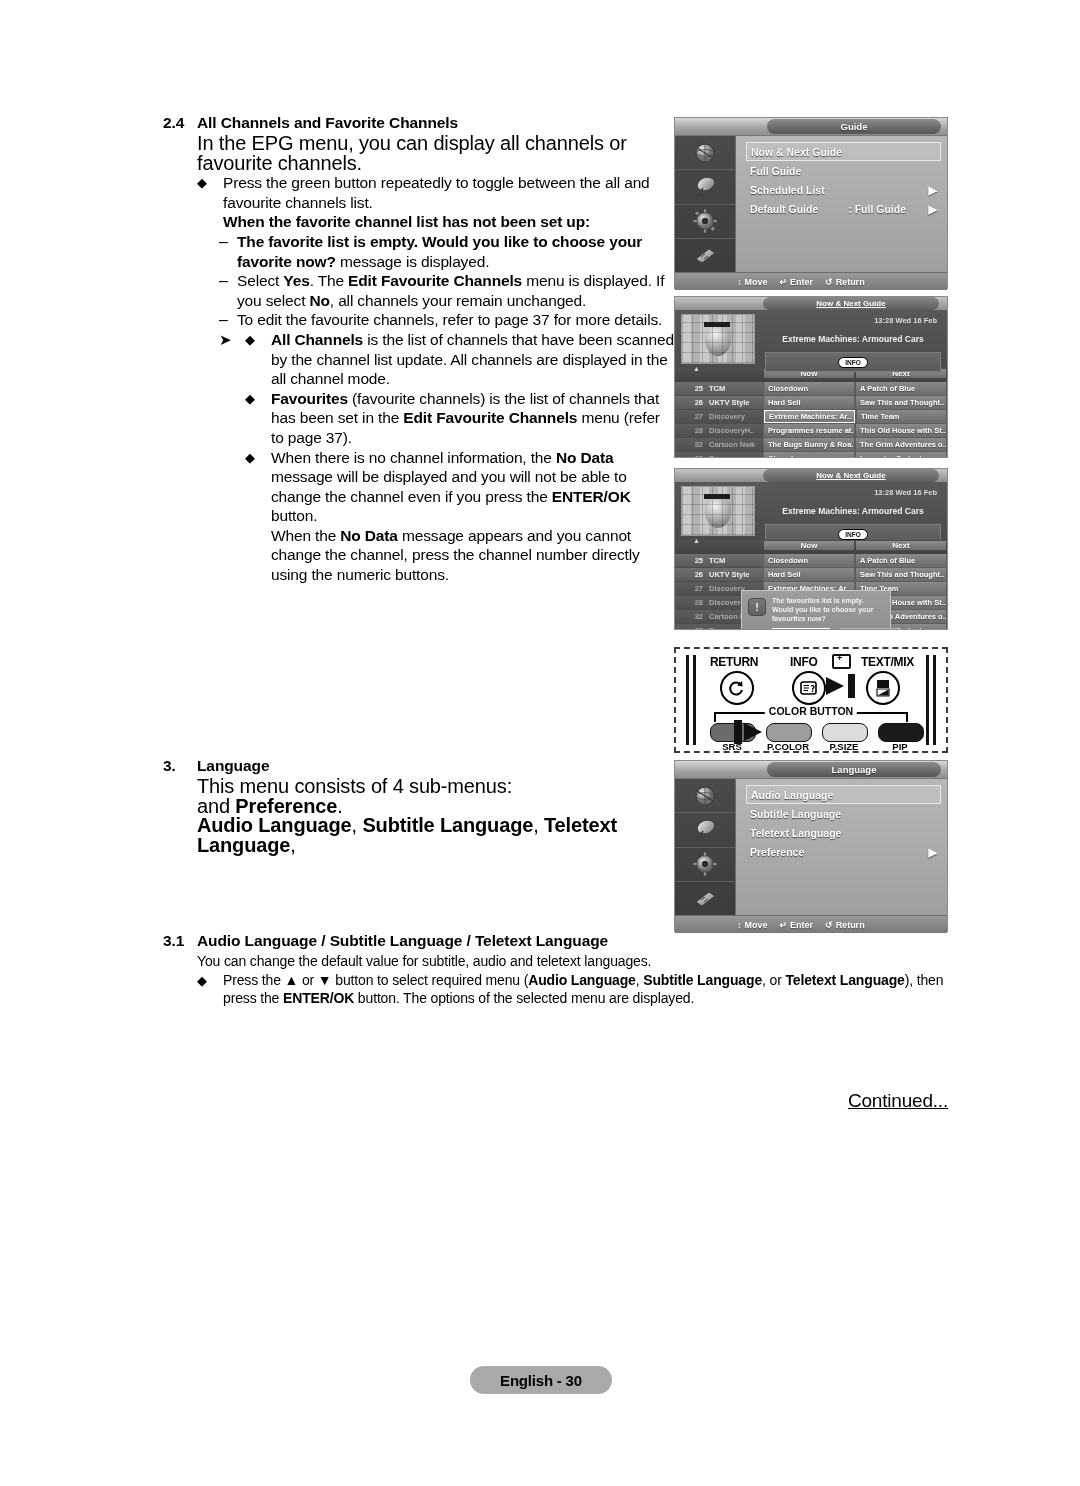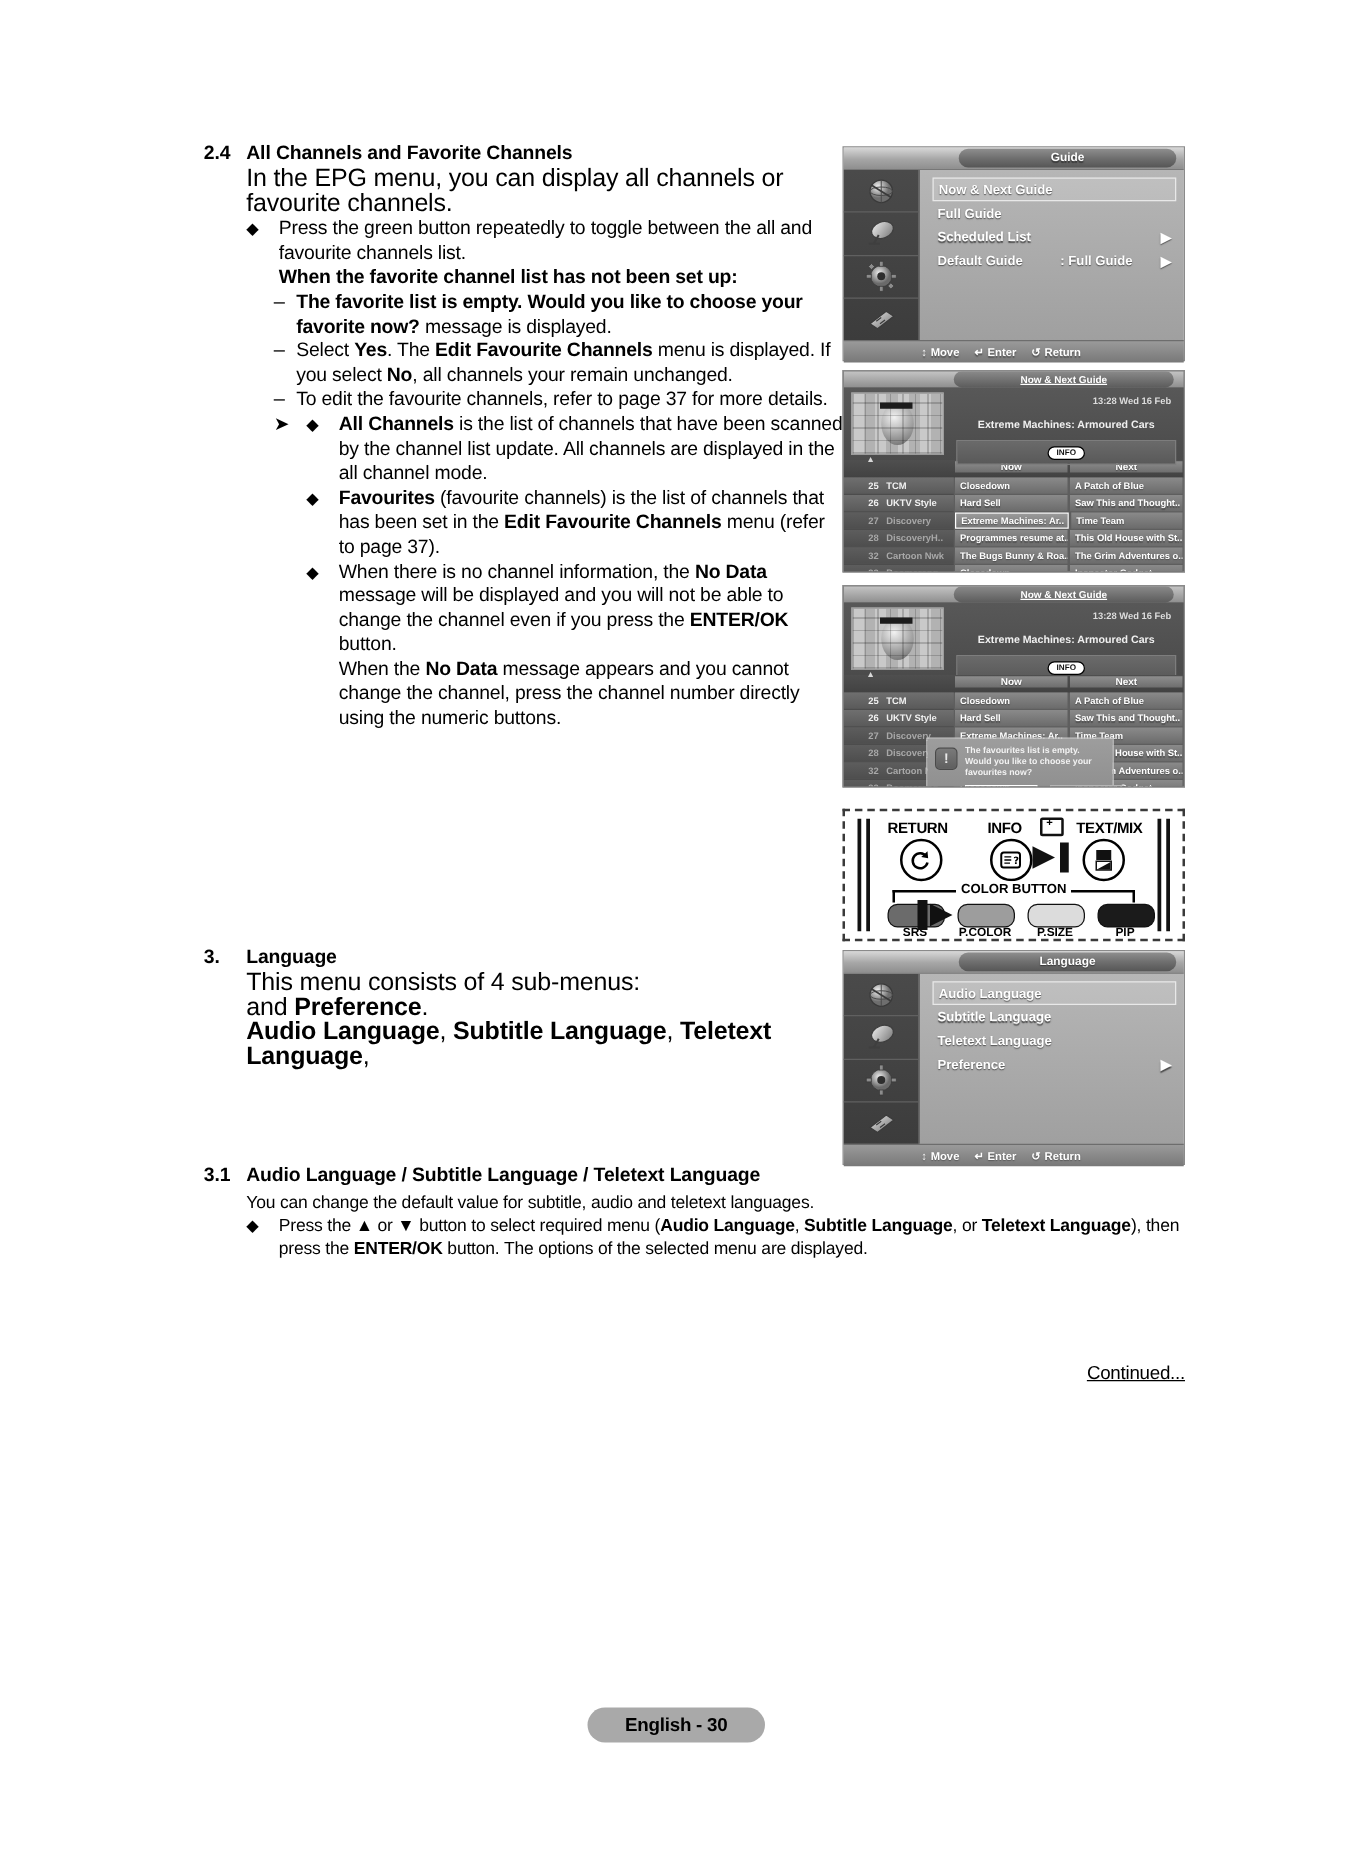--- a/index.html
+++ b/index.html
@@ -355,21 +355,21 @@
     width:0; height:0; border-top:9px solid transparent;
     border-bottom:9px solid transparent; border-left:18px solid #111;
   }
 
   
   .lang-sec { position:absolute; left:163px; top:757px; width:520px; }
   .l31 { position:absolute; left:163px; top:932px; width:800px; }
 
   .continued {
     position:absolute; right:132px; top:1090px;
-    font-size:15px; text-decoration: underline; letter-spacing:-.2px;
+    font-size:19px; text-decoration: underline; letter-spacing:-.2px;
   }
   .pagebadge {
     position:absolute; left:470px; top:1366px;
     width:142px; height:28px; border-radius:14px;
     background:#a9a9a9; display:flex; align-items:center; justify-content:center;
     font-size:15px; font-weight:bold; letter-spacing:-.2px;
   }
 </style>
 </head>
 <body>

